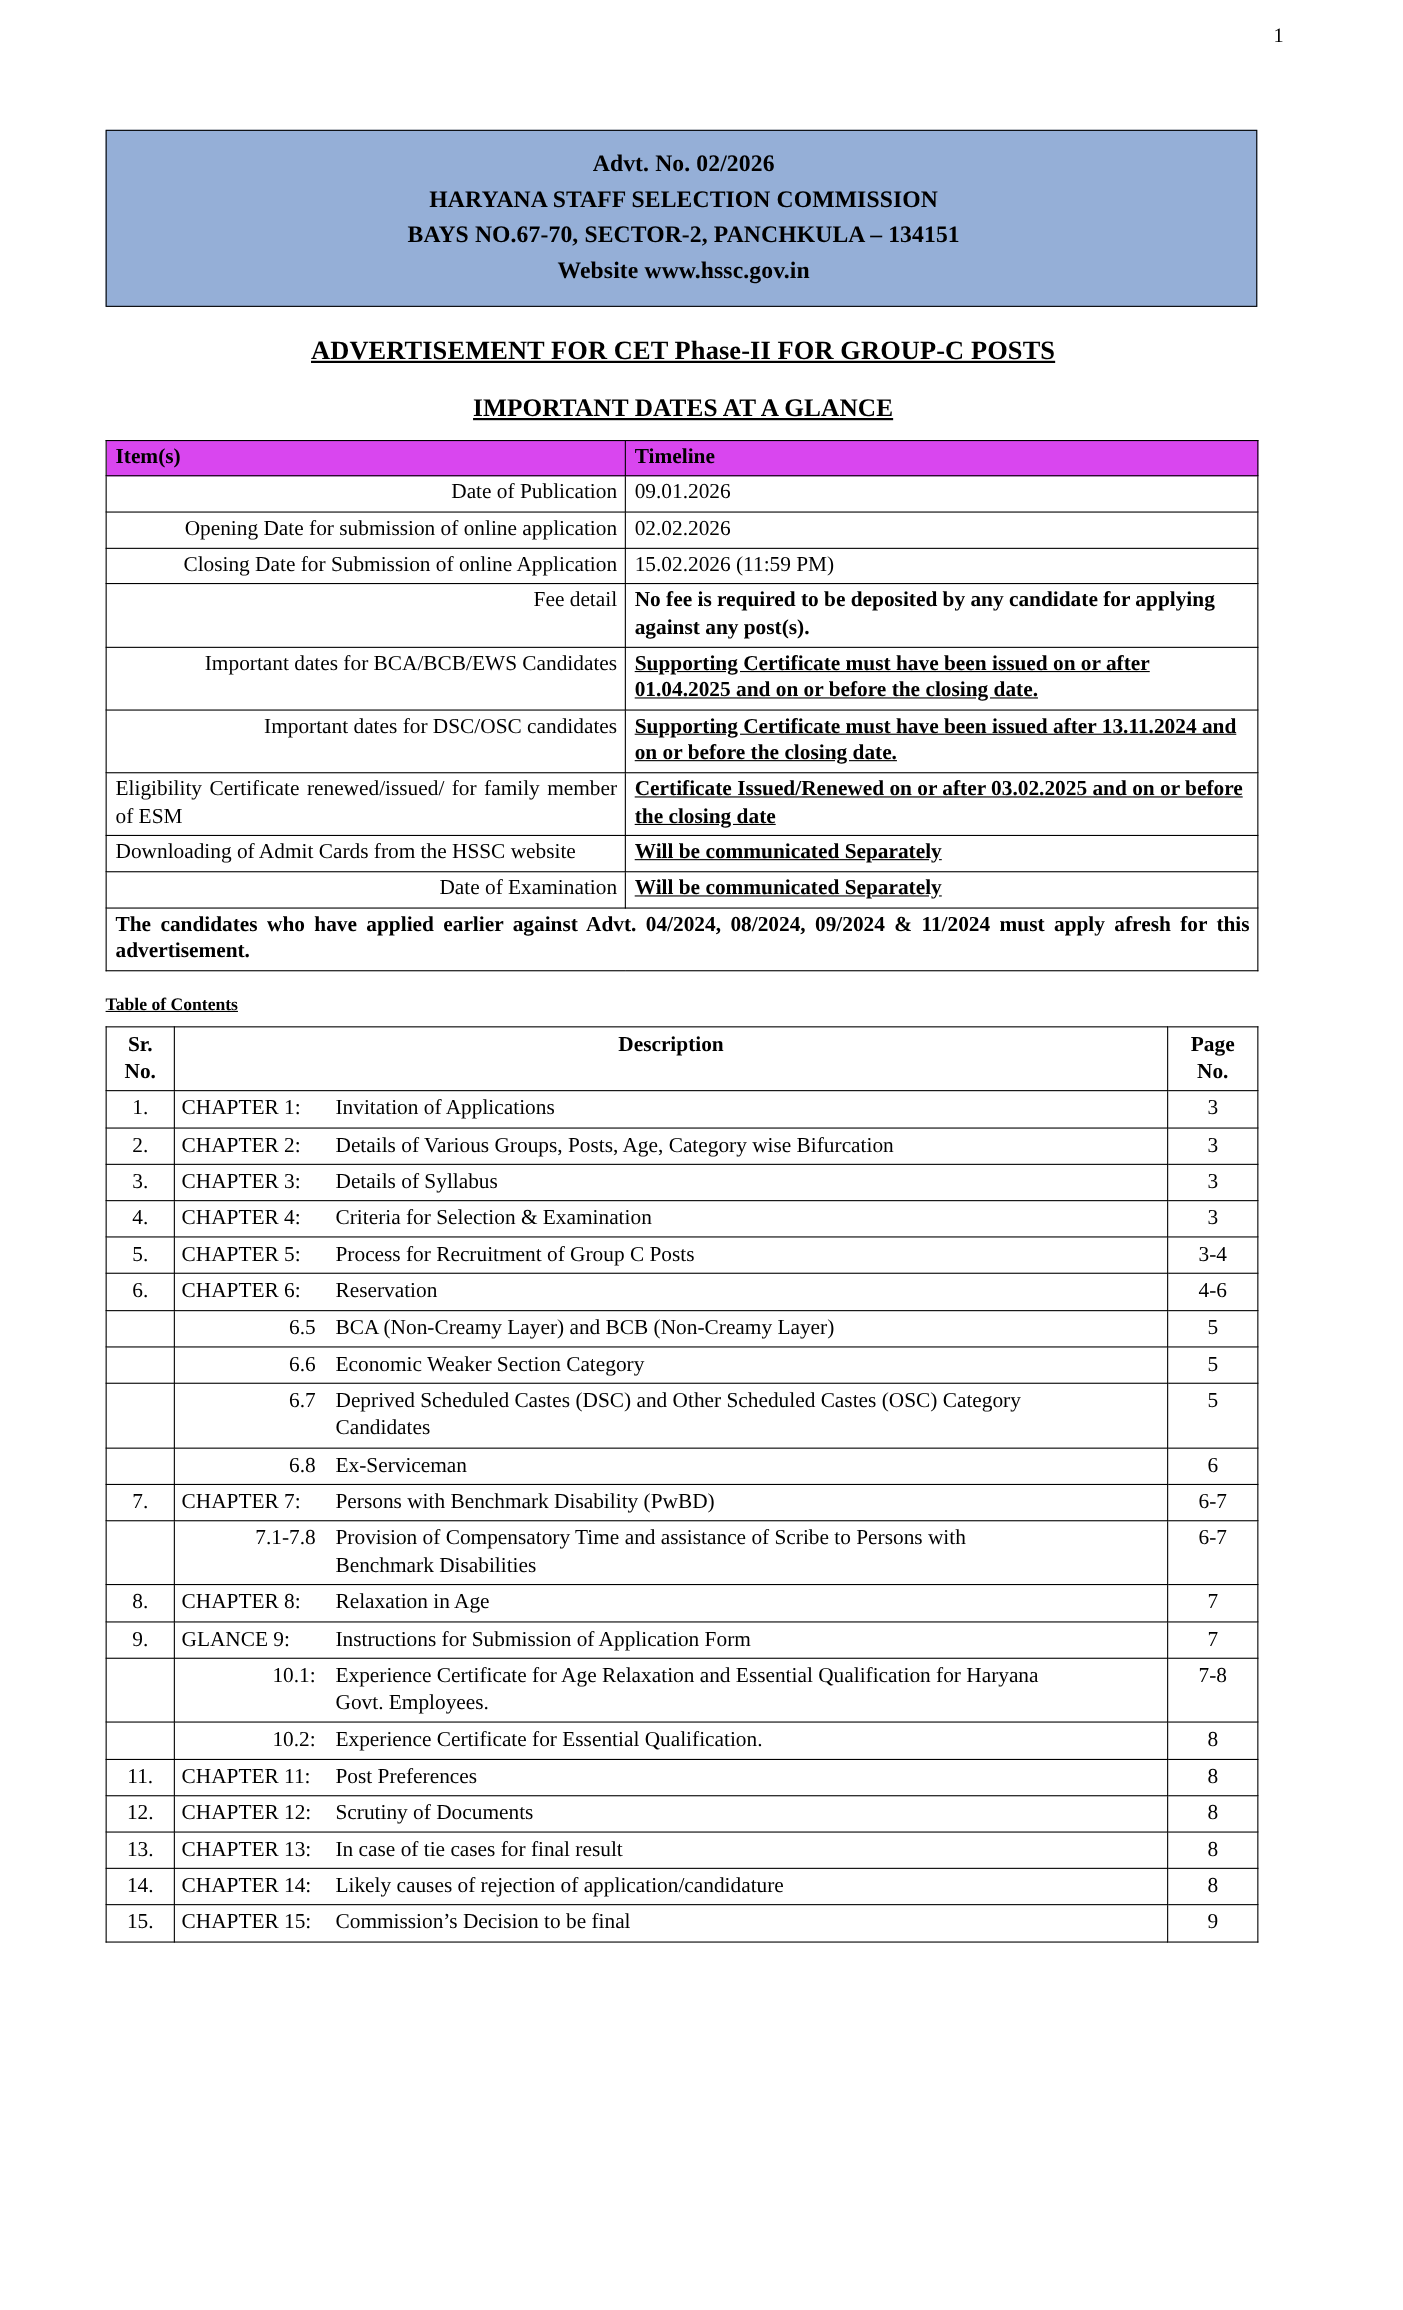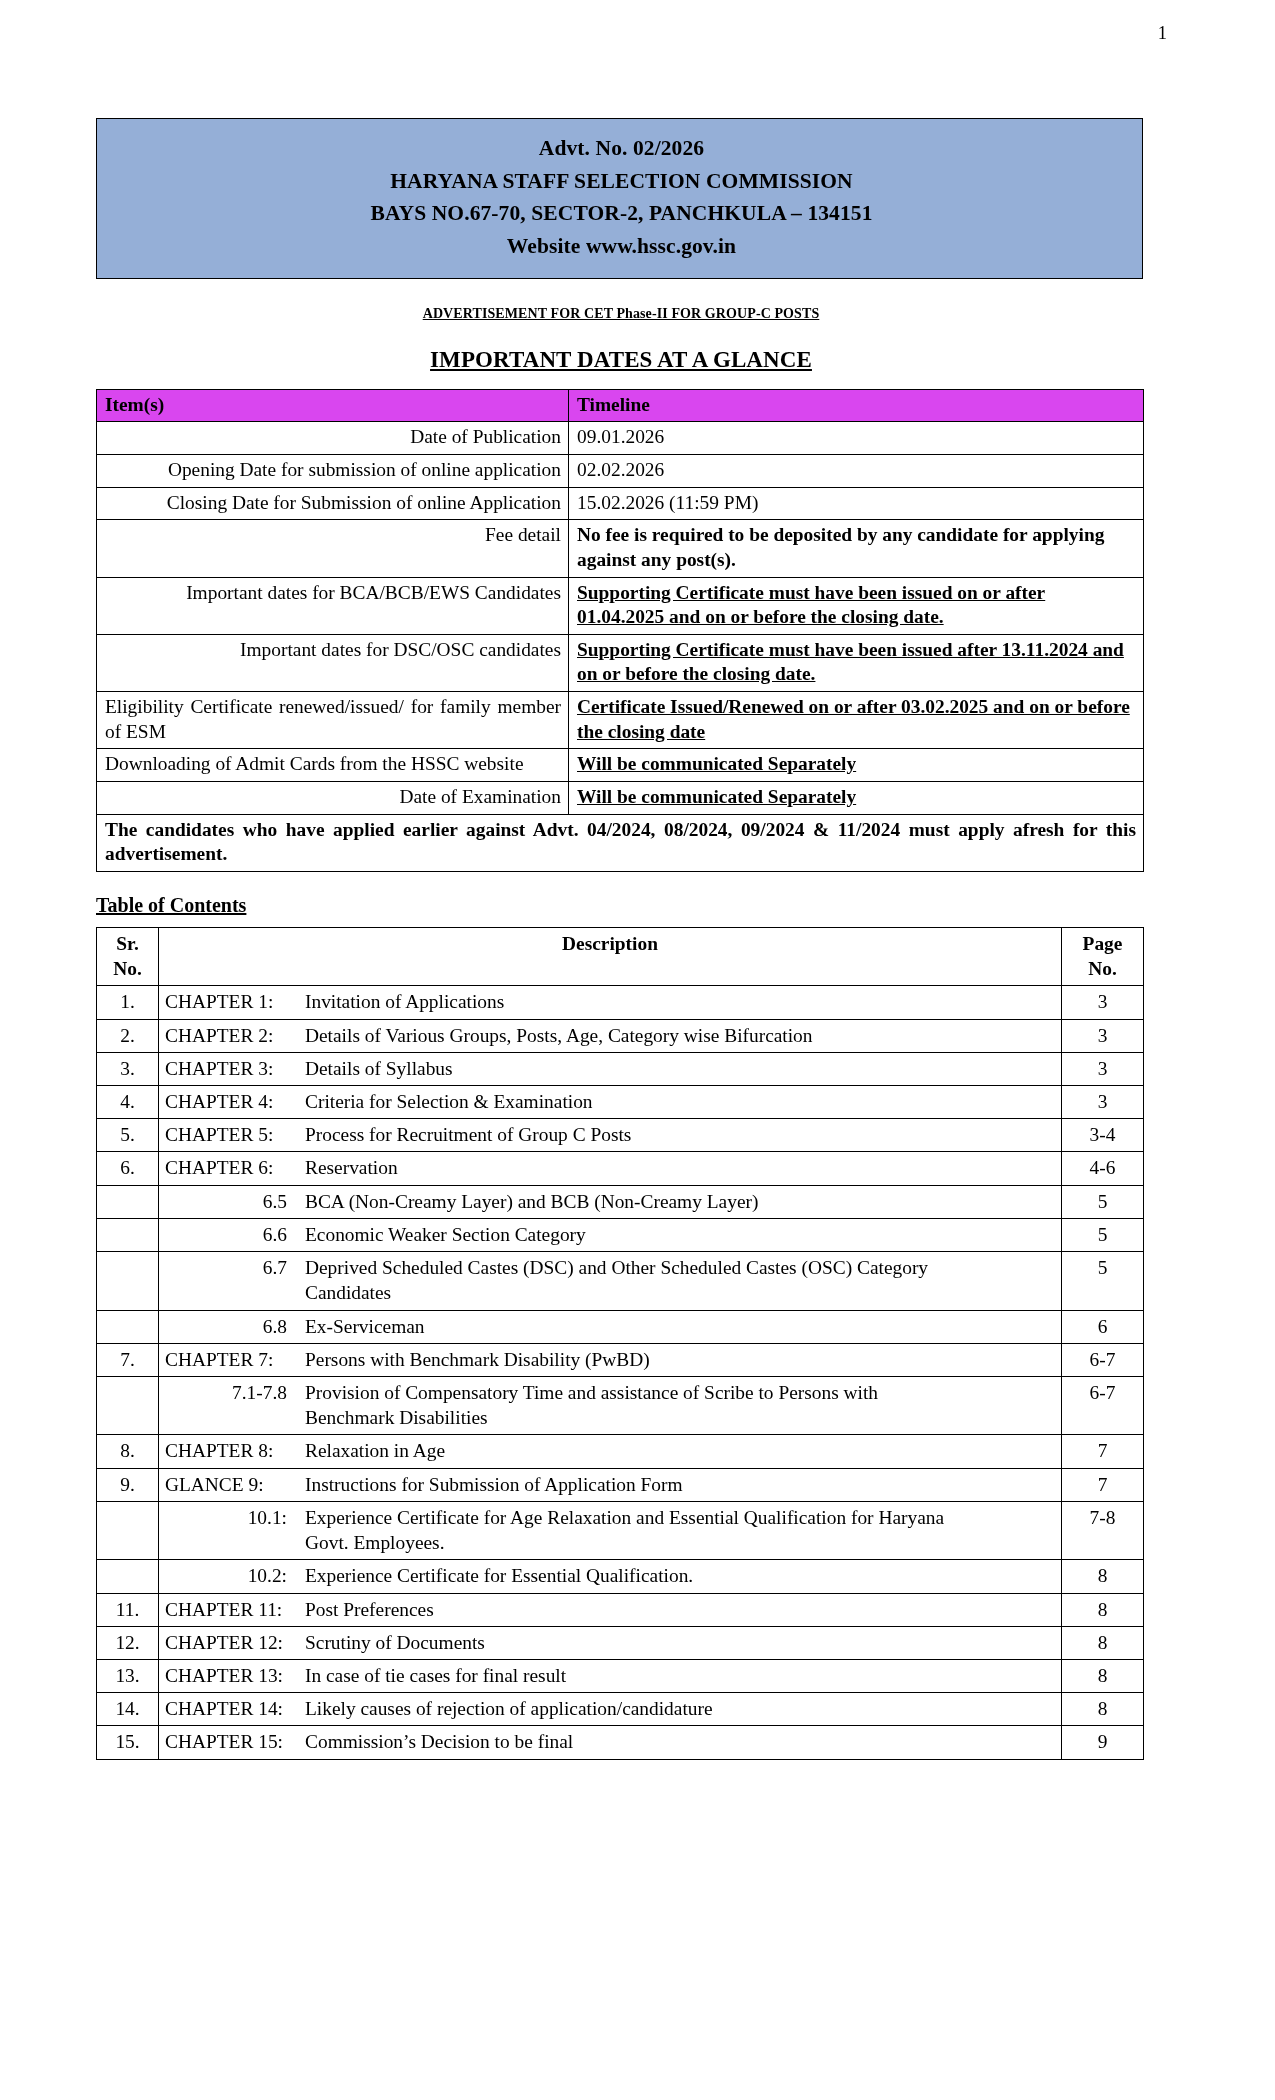--- a/index.html
+++ b/index.html
@@ -50,21 +50,21 @@
     font-weight: bold;
     font-size: 21.5px;
     line-height: 1.52;
     letter-spacing: 0.1px;
   }
 
   
   .main-title {
     text-align: center;
     font-weight: bold;
-    font-size: 14px;
+    font-size: 24px;
     margin-top: 27px;
     letter-spacing: 0.1px;
   }
   .main-title span { text-decoration: underline; }
   .sub-title {
     text-align: center;
     font-weight: bold;
     font-size: 23px;
     margin-top: 25px;
     letter-spacing: 0.1px;
@@ -111,21 +111,21 @@
     text-align-last: left;
     padding-top: 5px;
     padding-bottom: 6px;
   }
 
   
   .toc-heading {
     margin-top: 22px;
     margin-bottom: 10px;
     font-weight: bold;
-    font-size: 20px;
+    font-size: 16px;
   }
   .toc-heading span { text-decoration: underline; }
   table.toc-table td {
     border: 1.1px solid #000;
     font-size: 19.4px;
     line-height: 1.3;
     padding: 3px 6px 4px 6px;
     vertical-align: top;
   }
   table.toc-table .th-cell {

